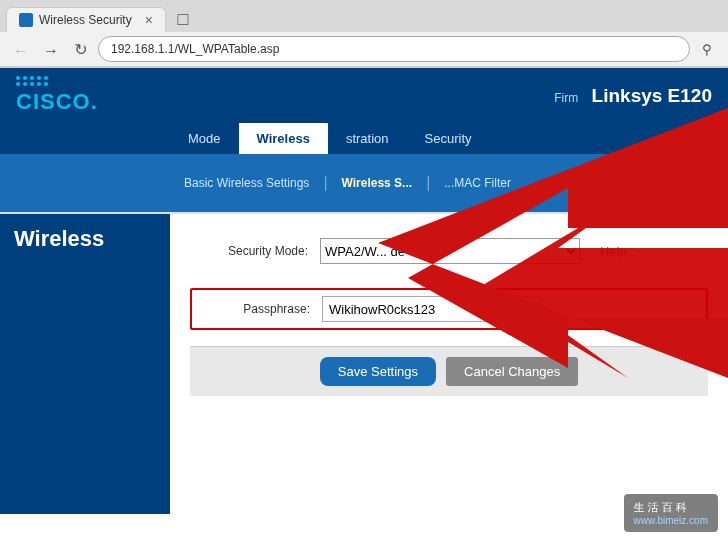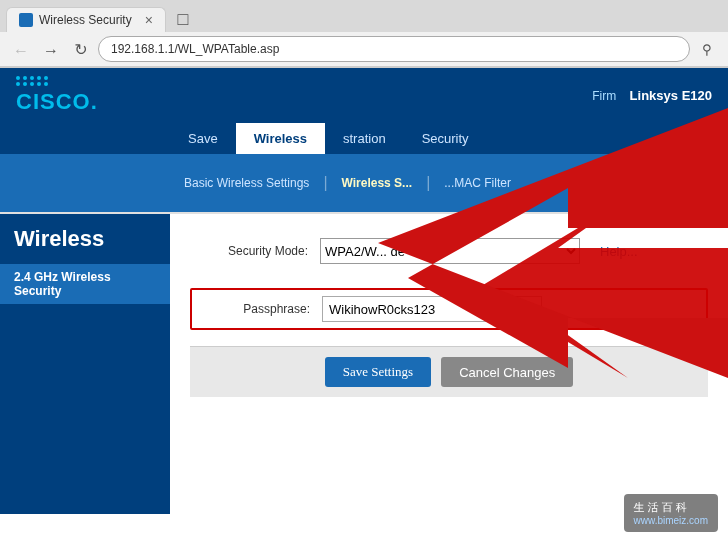--- a/index.html
+++ b/index.html
@@ -20,21 +20,21 @@
     .search-icon-btn { width: 26px; height: 26px; border: none; background: none; cursor: pointer; color: #555; }
 
     
     .router-page { height: calc(546px - 72px); overflow: hidden; position: relative; }
 
     
     .router-header { background: #003f7d; display: flex; align-items: center; padding: 8px 16px; }
     .cisco-logo { display: flex; flex-direction: column; align-items: flex-start; }
     .cisco-wordmark { color: #00bceb; font-size: 22px; font-weight: bold; letter-spacing: 1px; }
     .header-right { margin-left: auto; color: #aaddff; font-size: 12px; }
-    .linksys-model { color: #fff; font-size: 13px; font-weight: bold; }
+    .linksys-model { color: #fff; font-size: 19px; font-weight: bold; }
 
     
     .nav-tabs-wrapper { background: #003f7d; padding: 0 0 0 170px; display: flex; align-items: flex-end; }
     .nav-tab { padding: 8px 18px; color: #cce4ff; font-size: 13px; cursor: pointer; text-decoration: none; }
     .nav-tab.active { background: #fff; color: #003f7d; font-weight: bold; }
 
     
     .sub-nav { background: #1a6cb5; display: flex; align-items: center; padding: 0 0 0 170px; border-bottom: 2px solid #e0e0e0; }
     .sub-nav-item { padding: 22px 14px; color: #cce4ff; font-size: 12px; cursor: pointer; }
     .sub-nav-item.active { color: #fef9c3; font-weight: bold; }
@@ -52,21 +52,21 @@
     
     .main-content { flex: 1; padding: 16px 20px; background: #fff; }
 
     .form-row { display: flex; align-items: center; margin-bottom: 16px; padding: 8px 0; }
     .form-label { width: 130px; font-size: 12px; color: #333; text-align: right; padding-right: 12px; }
     .form-control { flex: 1; max-width: 260px; }
     .form-control select { width: 100%; height: 26px; font-size: 13px; border: 1px solid #999; background: #fff; }
     .form-control input { width: 100%; height: 28px; font-size: 13px; border: 2px solid #e00; padding: 0 6px; outline: none; }
 
     .button-row { display: flex; justify-content: center; gap: 10px; margin-top: 10px; padding: 10px 0; background: #e8e8e8; border-top: 1px solid #ccc; }
-    .btn-primary { background: #1a6cb5; color: #fff; border: none; padding: 7px 18px; font-size: 13px; cursor: pointer; border-radius: 3px; font-family: Liberation Serif, serif; }
+    .btn-primary { background: #1a6cb5; color: #fff; border: none; padding: 7px 18px; font-size: 13px; cursor: pointer; border-radius: 8px; }
     .btn-secondary { background: #888; color: #fff; border: none; padding: 7px 18px; font-size: 13px; cursor: pointer; border-radius: 3px; }
 
     .help-link { color: #1a6cb5; font-size: 13px; text-decoration: none; margin-left: 20px; }
 
     
     .arrow-overlay { position: absolute; top: 50px; right: 0; width: 340px; height: 280px; pointer-events: none; z-index: 10; }
 
     
     .watermark { position: absolute; bottom: 10px; right: 10px; background: rgba(0,0,0,0.5); color: #fff; padding: 6px 10px; font-size: 11px; border-radius: 4px; z-index: 20; margin-left: 28px; }
     .watermark-site { color: #aad4ff; font-size: 10px; }
@@ -140,41 +140,40 @@
       <div class="cisco-wordmark">CISCO.</div>
     </div>
     <div class="header-right">
       <span>Firm</span>
       &nbsp;&nbsp;
       <span class="linksys-model">Linksys E120</span>
     </div>
   </div>
 
   <div class="nav-tabs-wrapper">
-    <a class="nav-tab">Save</a>
+    <a class="nav-tab">Mode</a>
     <a class="nav-tab active">Wireless</a>
     <a class="nav-tab">stration</a>
     <a class="nav-tab">Security</a>
   </div>
 
   <div class="sub-nav">
     <a class="sub-nav-item">Basic Wireless Settings</a>
     <span class="sub-nav-separator">|</span>
     <a class="sub-nav-item active">Wireless S...</a>
     <span class="sub-nav-separator">|</span>
     <a class="sub-nav-item">...MAC Filter</a>
   </div>
 
   <div class="content-area">
 
     <div class="left-sidebar">
       <div class="sidebar-section">
         <h2>Wireless</h2>
       </div>
-      <div class="sidebar-section-title">2.4 GHz Wireless Security</div>
     </div>
 
     <div class="main-content">
 
       <div class="form-row">
         <div class="form-label">Security Mode:</div>
         <div class="form-control">
           <select>
             <option>WPA2/W... de</option>
           </select>

